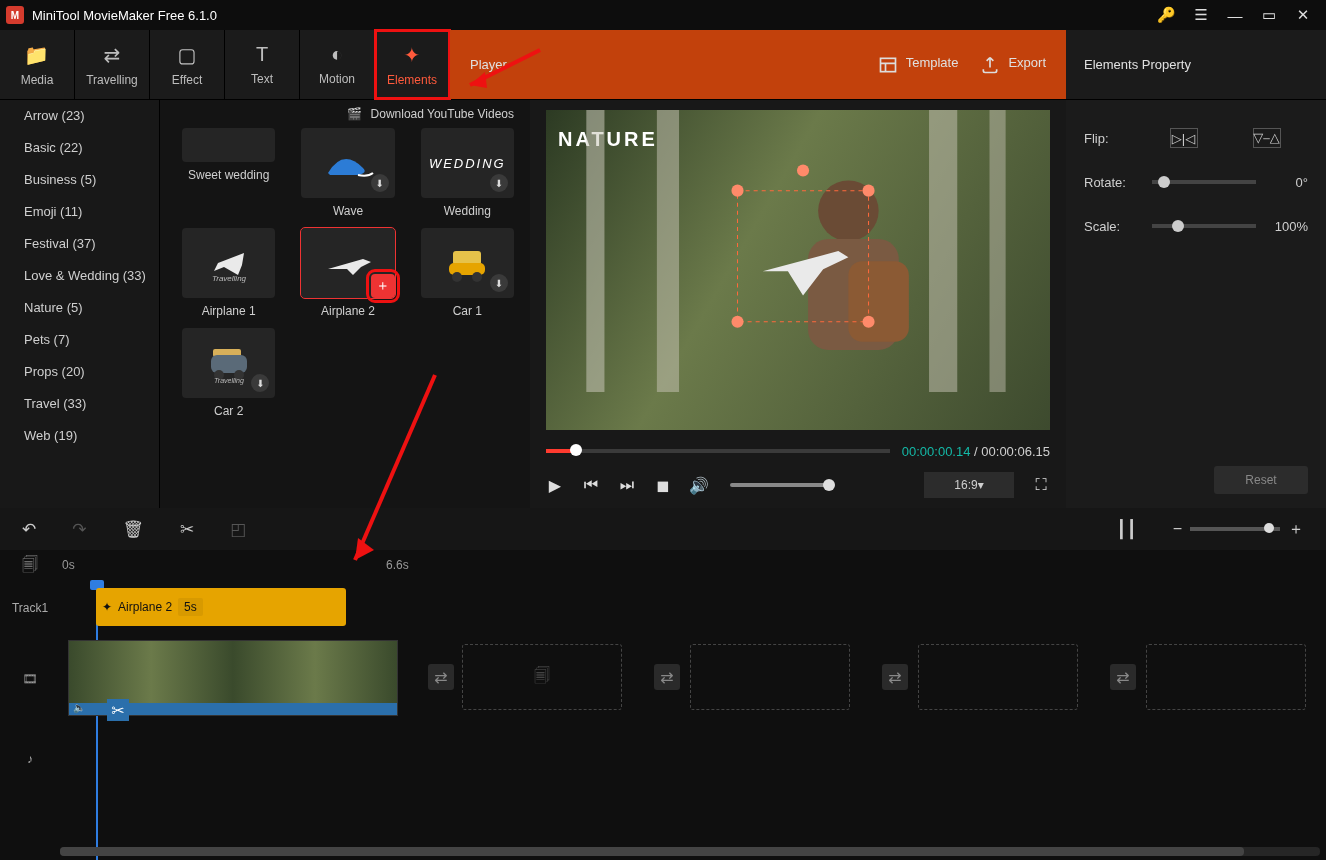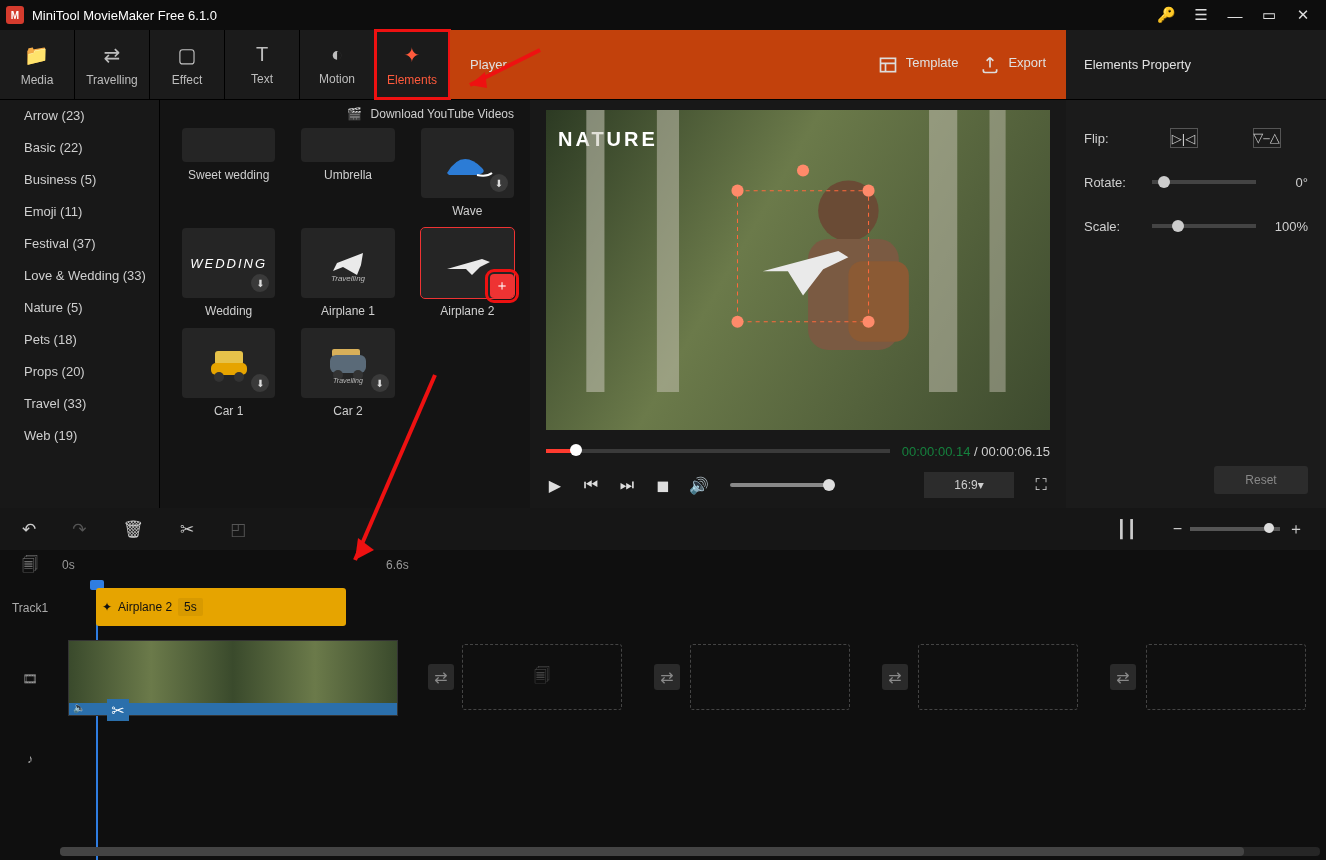--- a/index.html
+++ b/index.html
@@ -38,21 +38,21 @@
   .lib-label{text-align:center;font-size:12px;color:#cfcfcf;margin-top:6px;}
   .player{flex:1;background:#181818;display:flex;flex-direction:column;padding:10px 16px;gap:12px;}
   .preview{flex:1;position:relative;background:linear-gradient(120deg,#2c3a23 0%,#6b7a4a 40%,#3d4a2e 100%);display:flex;align-items:flex-start;}
   .preview .label{color:#fff;font-size:20px;font-weight:bold;letter-spacing:3px;margin:18px 0 0 12px;}
   .preview svg.overlay{position:absolute;inset:0;}
   .scrub{position:relative;height:18px;display:flex;align-items:center;}
   .scrub .track{flex:1;height:4px;background:#3a3a3a;}
   .scrub .fill{position:absolute;left:0;top:7px;height:4px;width:30px;background:#ff3b2f;z-index:1;}
   .scrub .knob{position:absolute;left:24px;top:2px;width:12px;height:12px;border-radius:50%;background:#fff;z-index:2;}
   .scrub .time{margin-left:12px;font-size:13px;}
-  .scrub .time .cur{color:#15803d;}
+  .scrub .time .cur{color:#14b8a6;}
   .pcontrols{display:flex;align-items:center;gap:18px;}
   .pcontrols .pbtn{width:18px;height:18px;display:flex;align-items:center;justify-content:center;color:#ddd;}
   .pcontrols .vol{width:100px;height:4px;background:#888;position:relative;border-radius:2px;margin-left:4px;}
   .pcontrols .vol .vk{position:absolute;right:-5px;top:-4px;width:12px;height:12px;border-radius:50%;background:#ddd;}
   .pcontrols .spacer{flex:1;}
   .aspect{width:90px;height:26px;background:#2c2c2c;display:flex;align-items:center;justify-content:center;font-size:12px;gap:0;}
   .propcol{width:260px;background:#1b1b1b;padding:16px 18px;font-size:13px;position:relative;}
   .prop{display:flex;align-items:center;height:44px;}
   .prop .plabel{width:58px;color:#cfcfcf;}
   .prop .pctrl{flex:1;display:flex;justify-content:space-around;}
@@ -162,40 +162,36 @@
 <div class="mainrow">
 
   <div class="sidebar">
     <div class="cat">Arrow (23)</div>
     <div class="cat">Basic (22)</div>
     <div class="cat">Business (5)</div>
     <div class="cat">Emoji (11)</div>
     <div class="cat">Festival (37)</div>
     <div class="cat">Love &amp; Wedding (33)</div>
     <div class="cat">Nature (5)</div>
-    <div class="cat">Pets (18)</div>
+    <div class="cat">Pets (7)</div>
     <div class="cat">Props (20)</div>
     <div class="cat">Travel (33)</div>
     <div class="cat">Web (19)</div>
   </div>
 
   <div class="library">
     <div class="dl-row">
       <span>🎬</span>
       <span>Download YouTube Videos</span>
     </div>
     <div class="lib-scroll">
       <div class="lib-grid">
         <div class="lib-item">
           <div class="lib-thumb small"></div>
           <div class="lib-label">Sweet wedding</div>
-        </div>
-        <div class="lib-item">
-          <div class="lib-thumb small"></div>
-          <div class="lib-label">Umbrella</div>
         </div>
         <div class="lib-item">
           <div class="lib-thumb">
             <svg width="60" height="40">
                 <path d="M10 30 Q25 5 45 25 Q50 30 40 32 L12 32 Z" fill="#2c7cd6"></path>
                 <path d="M40 32 Q50 34 55 30" stroke="#fff" stroke-width="2" fill="none"></path>
               </svg>
             <span class="dlb">⬇</span>
           </div>
           <div class="lib-label">Wave</div>

